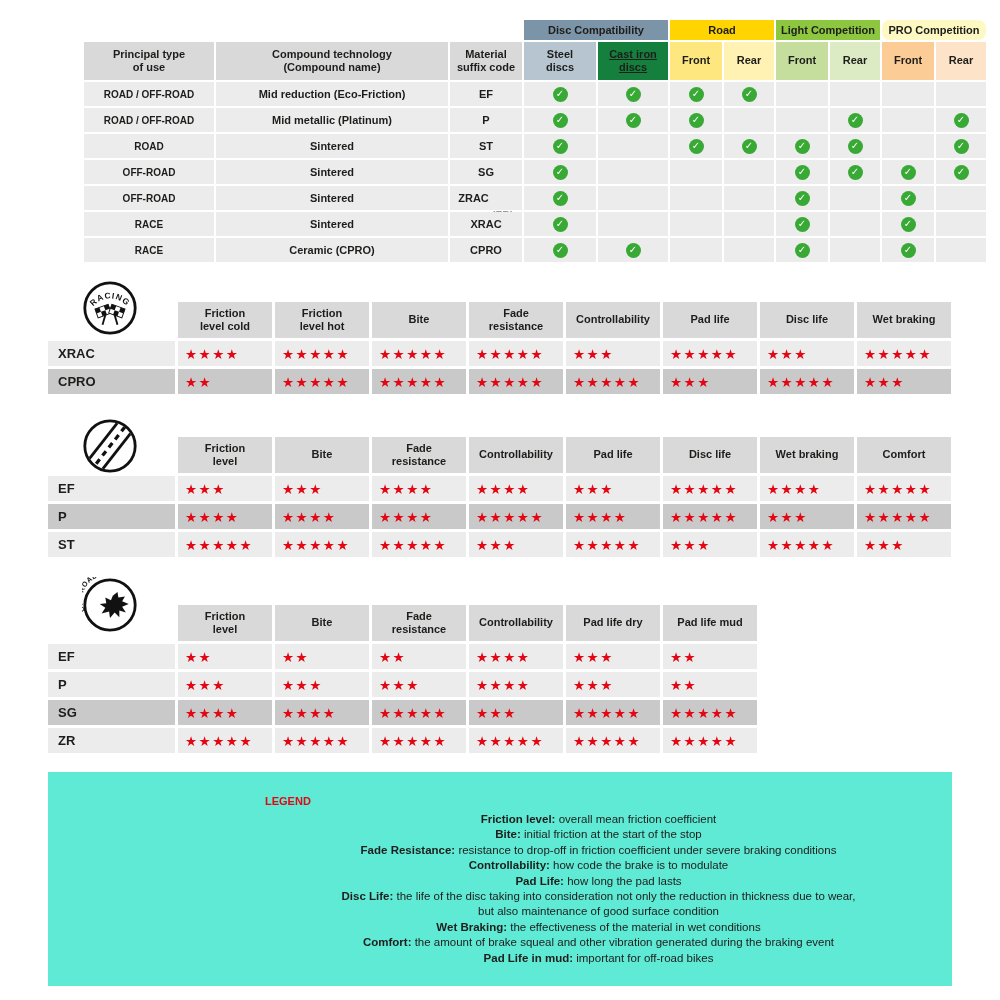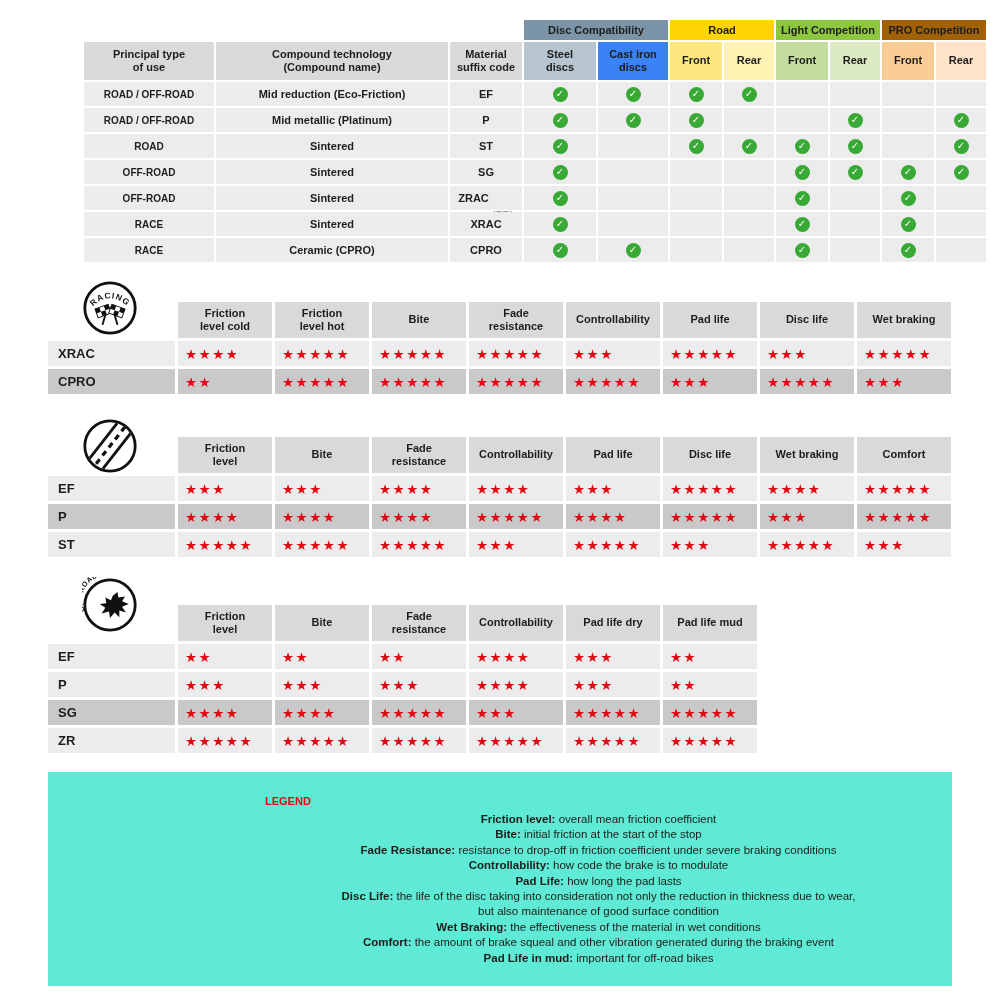--- a/index.html
+++ b/index.html
@@ -58,30 +58,30 @@
 </style>
 </head>
 <body>
 
 <div class="page">
   <div class="compat" id="compat-grid">
       <div class="cell spacer" style="grid-column: 1 / span 3;"></div>
       <div class="cell group-cell" style="grid-column: 4 / span 2; background: rgb(124, 148, 167);">Disc Compatibility</div>
       <div class="cell group-cell" style="grid-column: 6 / span 2; background: rgb(255, 212, 0);">Road</div>
       <div class="cell group-cell" style="grid-column: 8 / span 2; background: rgb(141, 198, 63);">Light Competition</div>
-      <div class="cell group-cell" style="grid-column: 10 / span 2; background: #a16207;">PRO Competition</div>
+      <div class="cell group-cell" style="grid-column: 10 / span 2; background: #fef9c3; border-radius: 8px;">PRO Competition</div>
       <div class="cell subhead">Principal type
 of use</div>
       <div class="cell subhead">Compound technology
 (Compound name)</div>
       <div class="cell subhead">Material
 suffix code</div>
       <div class="cell subhead" style="background: rgb(183, 197, 209);">Steel
 discs</div>
-      <div class="cell subhead" style="background: #3b82f6;">Cast iron
+      <div class="cell subhead" style="background: #15803d; text-decoration: underline;">Cast iron
 discs</div>
       <div class="cell subhead" style="background: rgb(255, 231, 128);">Front</div>
       <div class="cell subhead" style="background: rgb(255, 242, 179);">Rear</div>
       <div class="cell subhead" style="background: rgb(198, 222, 157);">Front</div>
       <div class="cell subhead" style="background: rgb(220, 235, 195);">Rear</div>
       <div class="cell subhead" style="background: rgb(251, 204, 150);">Front</div>
       <div class="cell subhead" style="background: rgb(253, 227, 199);">Rear</div>
       <div class="cell row-cell use-cell">ROAD / OFF-ROAD</div>
       <div class="cell row-cell tech-cell">Mid reduction (Eco-Friction)</div>
       <div class="cell row-cell code-cell">EF</div>

